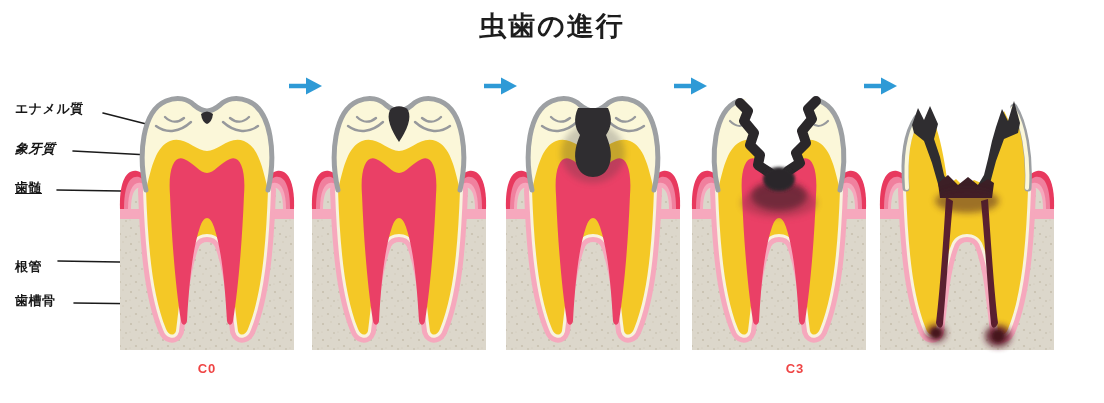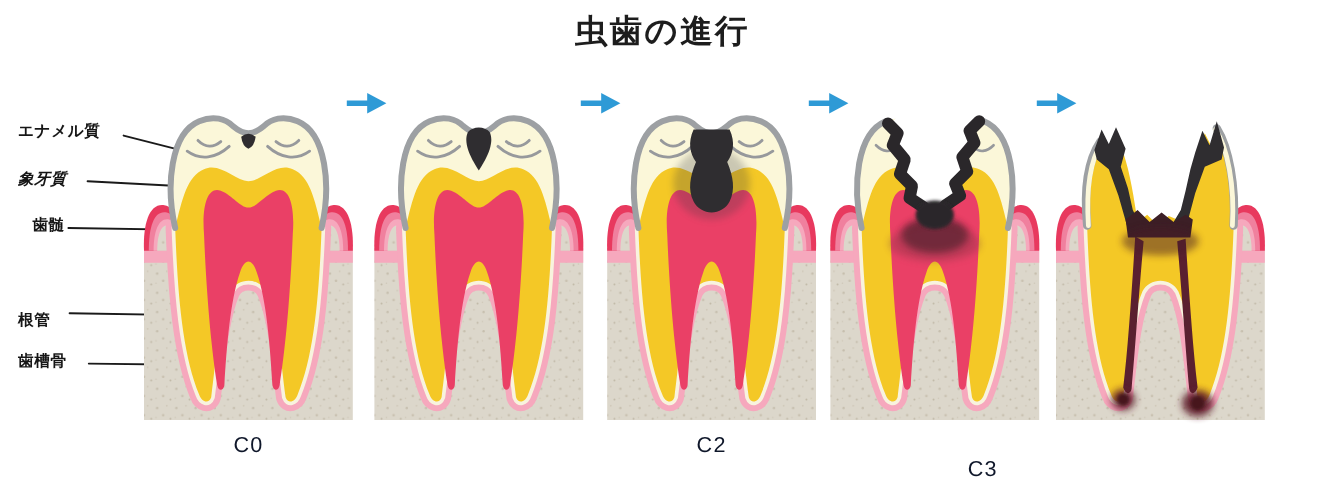--- a/index.html
+++ b/index.html
@@ -13,34 +13,34 @@
   }
   .anatomy-label{
     position:absolute;font-size:13px;font-weight:600;color:#161616;
     white-space:nowrap;line-height:1.1;letter-spacing:0.5px;
   }
   .annot-lines{position:absolute;left:0;top:0;pointer-events:none;}
   .stage-col{position:absolute;top:95px;width:190px;height:265px;}
   .tooth-art{width:190px;height:265px;}
   .stage-label{
     position:absolute;top:361px;width:190px;text-align:center;
-    font-size:18px;font-weight:400;color:#0f172a;letter-spacing:1px;
+    font-size:13px;font-weight:700;color:#ef4444;letter-spacing:1px;
   }
   .arrow{position:absolute;top:75px;width:38px;height:22px;}
 </style>
 </head>
 <body>
 
 <div class="figure">
 
   <div class="title">虫歯の進行</div>
 
   <div class="anatomy-label" style="left:15px;top:102px;">エナメル質</div>
   <div class="anatomy-label" style="left:15px;top:142px;font-style:italic;">象牙質</div>
-  <div class="anatomy-label" style="left:27px;top:181px;">歯髄</div>
+  <div class="anatomy-label" style="left:15px;top:181px;text-decoration:underline;">歯髄</div>
   <div class="anatomy-label" style="left:15px;top:260px;">根管</div>
   <div class="anatomy-label" style="left:15px;top:294px;text-align:center;">歯槽骨</div>
 
   <svg class="annot-lines" width="1104" height="403">
     <g stroke="#1a1a1a" stroke-width="1.6" stroke-linecap="round">
       <line x1="103" y1="113" x2="162" y2="128"></line>
       <line x1="73" y1="151" x2="168" y2="156"></line>
       <line x1="57" y1="190" x2="184" y2="192"></line>
       <line x1="58" y1="261" x2="179" y2="263"></line>
       <line x1="74" y1="303" x2="154" y2="304"></line>
@@ -268,22 +268,21 @@
       <path d="M66,88 L76,80 L86,90 L96,82 L106,90 L116,84 L122,88 L120,103 L68,103 Z" fill="#3C1F26"></path>
       <ellipse cx="95" cy="106" rx="32" ry="12" fill="#4A1C26" opacity="0.5" filter="url(#bl4)"></ellipse>
       <ellipse cx="64" cy="238" rx="10" ry="9" fill="#5E1C2A" opacity="0.85" filter="url(#bl4)"></ellipse>
       <circle cx="64" cy="238" r="5" fill="#47121E" filter="url(#bs4)"></circle>
       <ellipse cx="126" cy="241" rx="13" ry="11" fill="#5E1C2A" opacity="0.9" filter="url(#bl4)"></ellipse>
       <circle cx="126" cy="241" r="6" fill="#47121E" filter="url(#bs4)"></circle>
         </svg></div>
   </div>
 
   <div class="stage-label" style="left:112px;">C0</div>
-  <div class="stage-label" style="left:498px;">C2</div>
-  <div class="stage-label" style="left:724px;margin-top:20px;">C3</div>
+  <div class="stage-label" style="left:700px;">C3</div>
 
   <div class="arrow" style="left:287px;"><svg width="38" height="22" viewBox="0 0 38 22" xmlns="http://www.w3.org/2000/svg">
     <path d="M2,11 L22,11" stroke="#2E9AD6" stroke-width="4.5"></path>
     <path d="M19,2.5 L35,11 L19,19.5 Z" fill="#2E9AD6"></path>
       </svg></div>
   <div class="arrow" style="left:482px;"><svg width="38" height="22" viewBox="0 0 38 22" xmlns="http://www.w3.org/2000/svg">
     <path d="M2,11 L22,11" stroke="#2E9AD6" stroke-width="4.5"></path>
     <path d="M19,2.5 L35,11 L19,19.5 Z" fill="#2E9AD6"></path>
       </svg></div>
   <div class="arrow" style="left:672px;"><svg width="38" height="22" viewBox="0 0 38 22" xmlns="http://www.w3.org/2000/svg">

